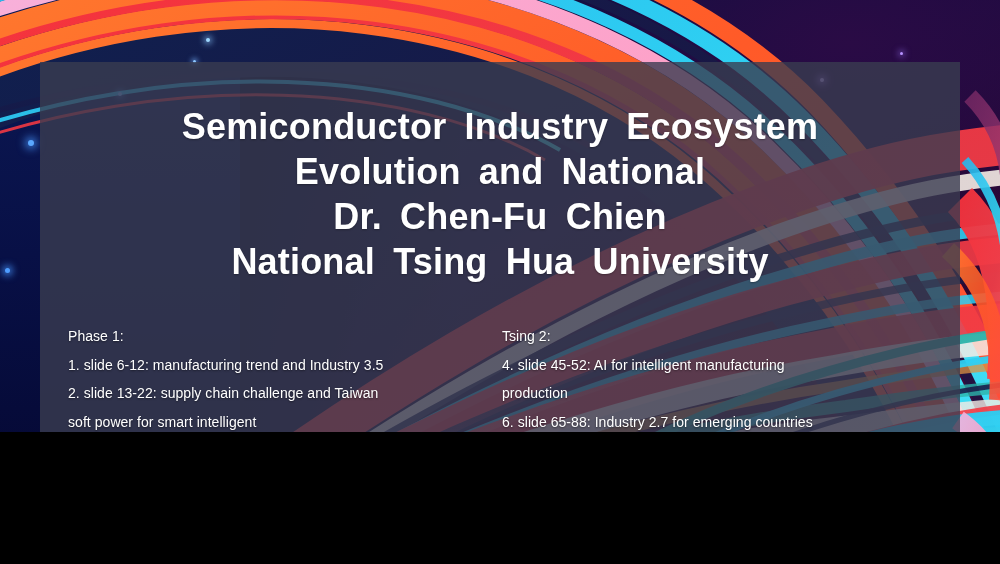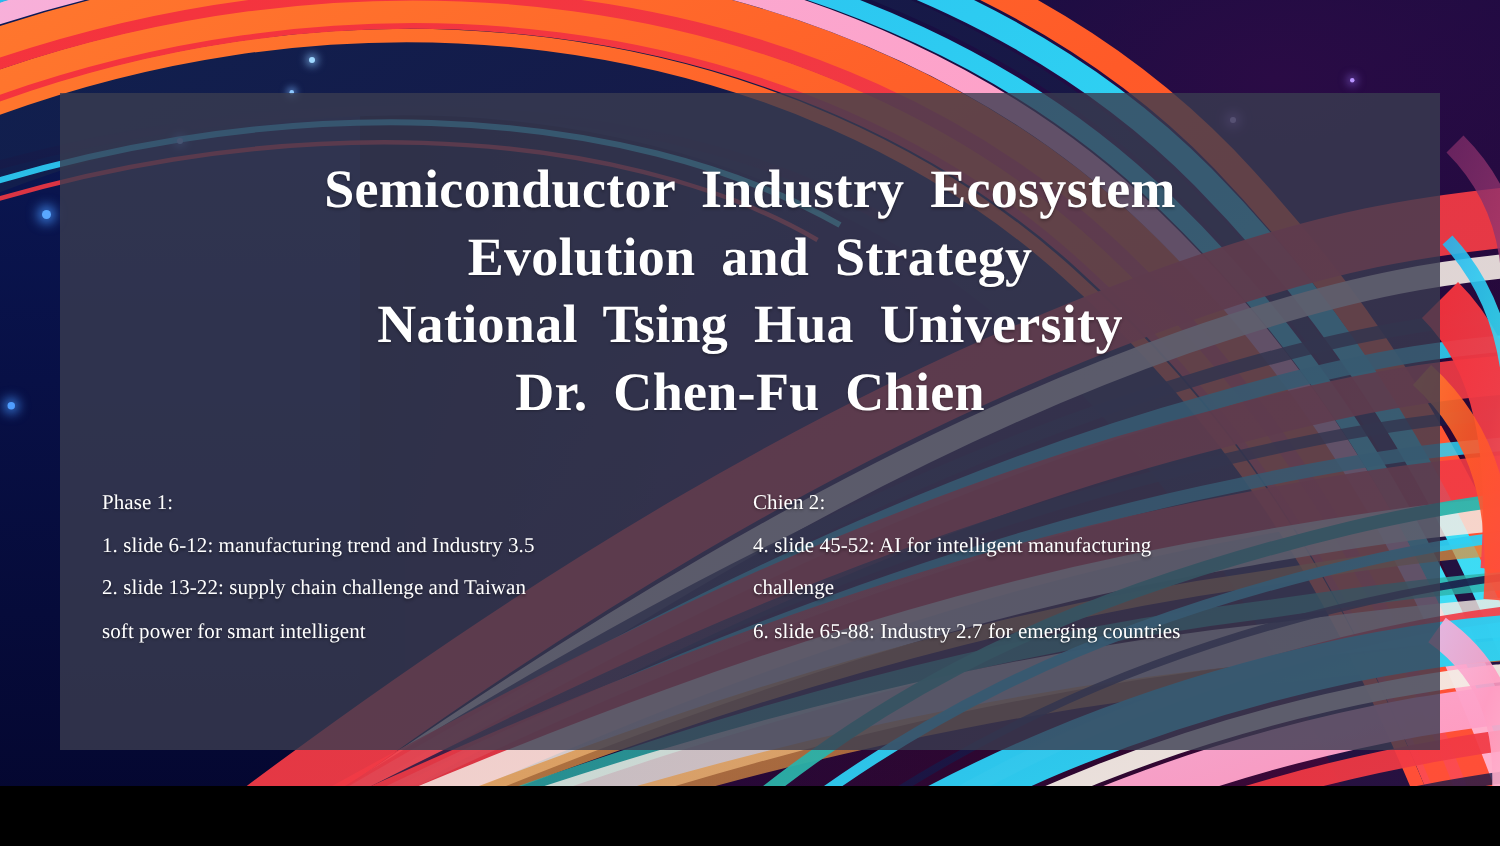--- a/index.html
+++ b/index.html
@@ -1,18 +1,18 @@
 <!DOCTYPE html>
 <html><head>
 <meta charset="utf-8">
 <style>
   html,body{margin:0;padding:0;background:#000;}
   #slide{
-    position:relative;width:1000px;height:524px;overflow:hidden;
-    font-family:Liberation Serif, serif;
+    position:relative;width:1000px;height:432px;overflow:hidden;
+    font-family:Liberation Sans, sans-serif;
     background:#b91c1c;
   }
   
   .bg-base{
     position:absolute;inset:0;
     background:
       radial-gradient(ellipse 70% 80% at 100% 100%, #4a0a42 0%, #2e0730 38%, rgba(20,5,45,0) 70%),
       radial-gradient(ellipse 60% 70% at 85% 10%, #2a0b45 0%, rgba(20,6,50,0) 65%),
       linear-gradient(150deg,#0b1a52 0%,#0a1240 30%,#1a0a40 55%,#2c0733 80%,#3d0540 100%);
   }
@@ -176,36 +176,36 @@
   <div class="sparkle" style="left:193px;top:60px;width:3px;height:3px;background:#8ec9ff;box-shadow:0 0 5px 2px rgba(120,180,255,0.6);"></div>
   <div class="sparkle" style="left:820px;top:78px;width:4px;height:4px;background:#c9a6ff;box-shadow:0 0 7px 3px rgba(180,130,255,0.6);"></div>
   <div class="sparkle" style="left:900px;top:52px;width:3px;height:3px;background:#b894ff;box-shadow:0 0 6px 2px rgba(160,120,255,0.5);"></div>
   <div class="sparkle" style="left:700px;top:546px;width:4px;height:4px;background:#e07ad0;box-shadow:0 0 7px 3px rgba(220,110,200,0.6);"></div>
   <div class="sparkle" style="left:300px;top:540px;width:3px;height:3px;background:#6f7bd0;box-shadow:0 0 5px 2px rgba(110,120,200,0.5);"></div>
 
   <div class="panel"></div>
 
   <div class="title">
     <div>Semiconductor  Industry  Ecosystem</div>
-    <div>Evolution  and  Strategy</div>
+    <div>Evolution  and  National</div>
+    <div>Dr.  Chen-Fu  Chien</div>
     <div>National  Tsing  Hua  University</div>
-    <div>Dr.  Chen-Fu  Chien</div>
   </div>
 
   <div class="cols">
 
     <div class="col left">
       <p>Phase 1:</p>
       <p>1. slide 6-12: manufacturing trend and Industry 3.5</p>
       <p>2. slide 13-22: supply chain challenge and Taiwan</p>
       <p>soft power for smart intelligent</p>
     </div>
 
     <div class="col right">
-      <p>Chien 2:</p>
+      <p>Tsing 2:</p>
       <p>4. slide 45-52: AI for intelligent manufacturing</p>
-      <p>challenge</p>
+      <p>production</p>
       <p>6. slide 65-88: Industry 2.7 for emerging countries</p>
     </div>
 
   </div>
 
 </div>
 
 </body></html>

